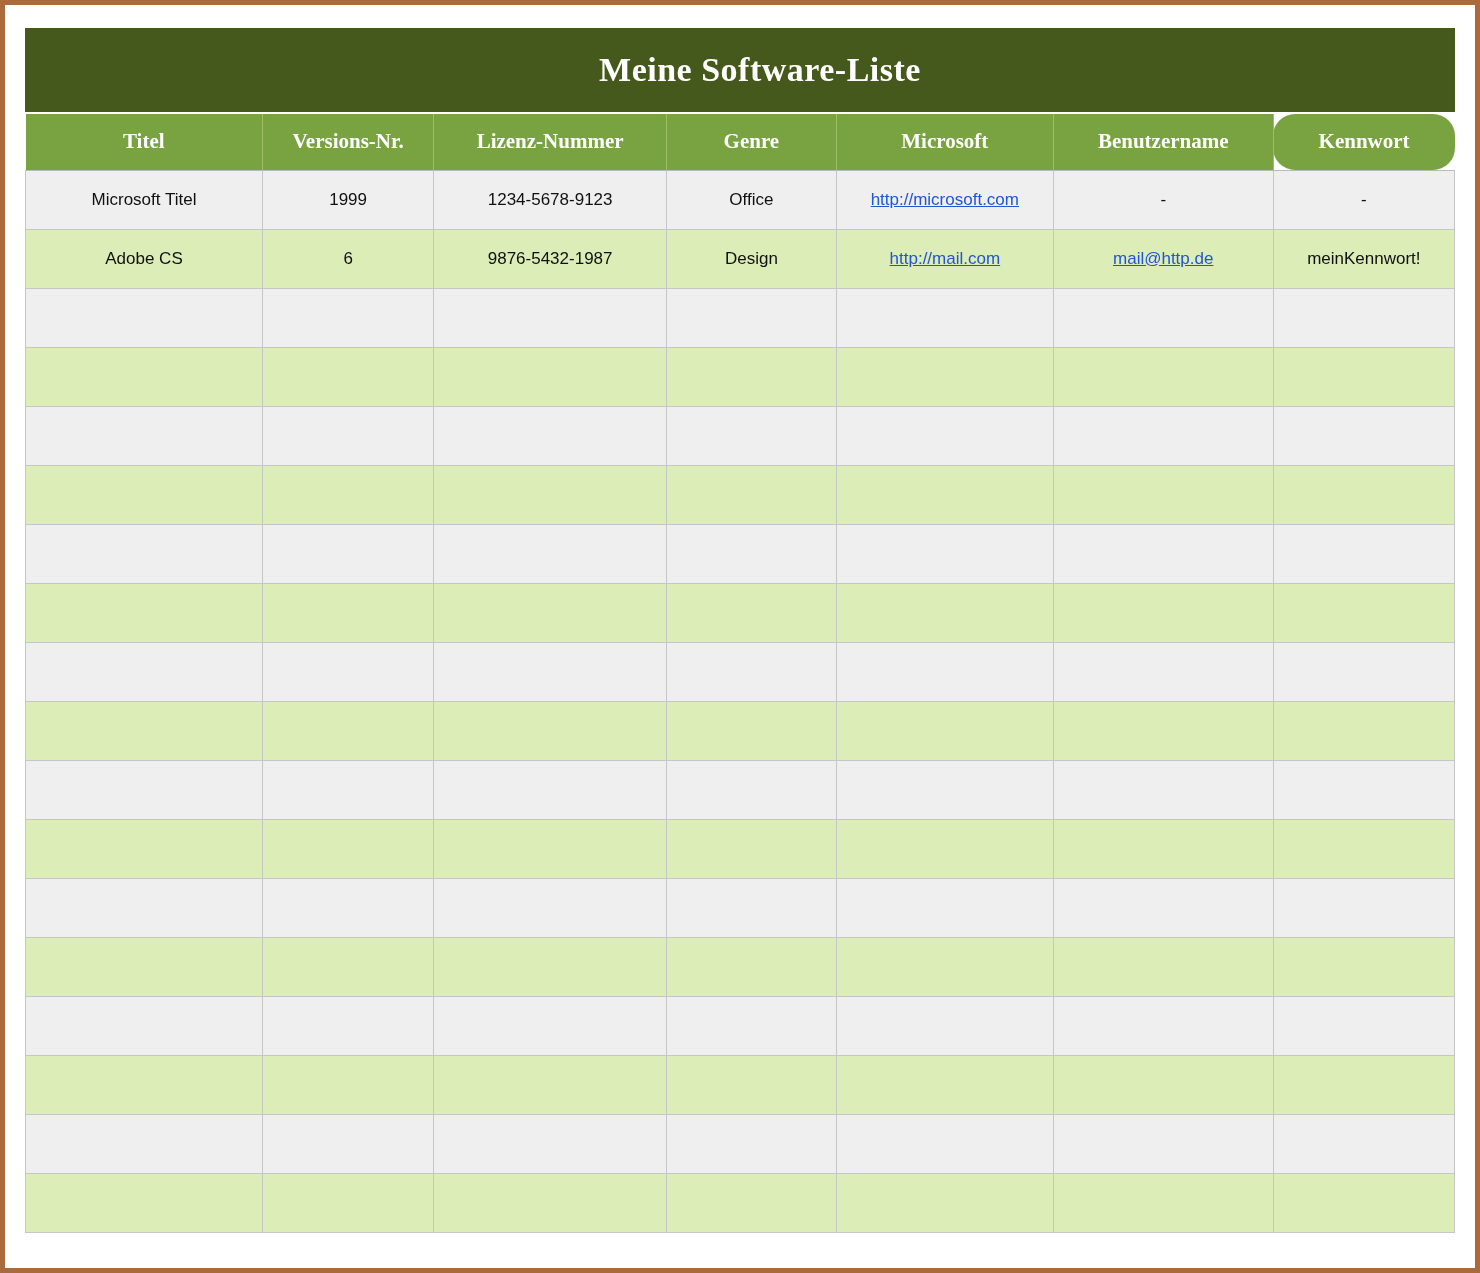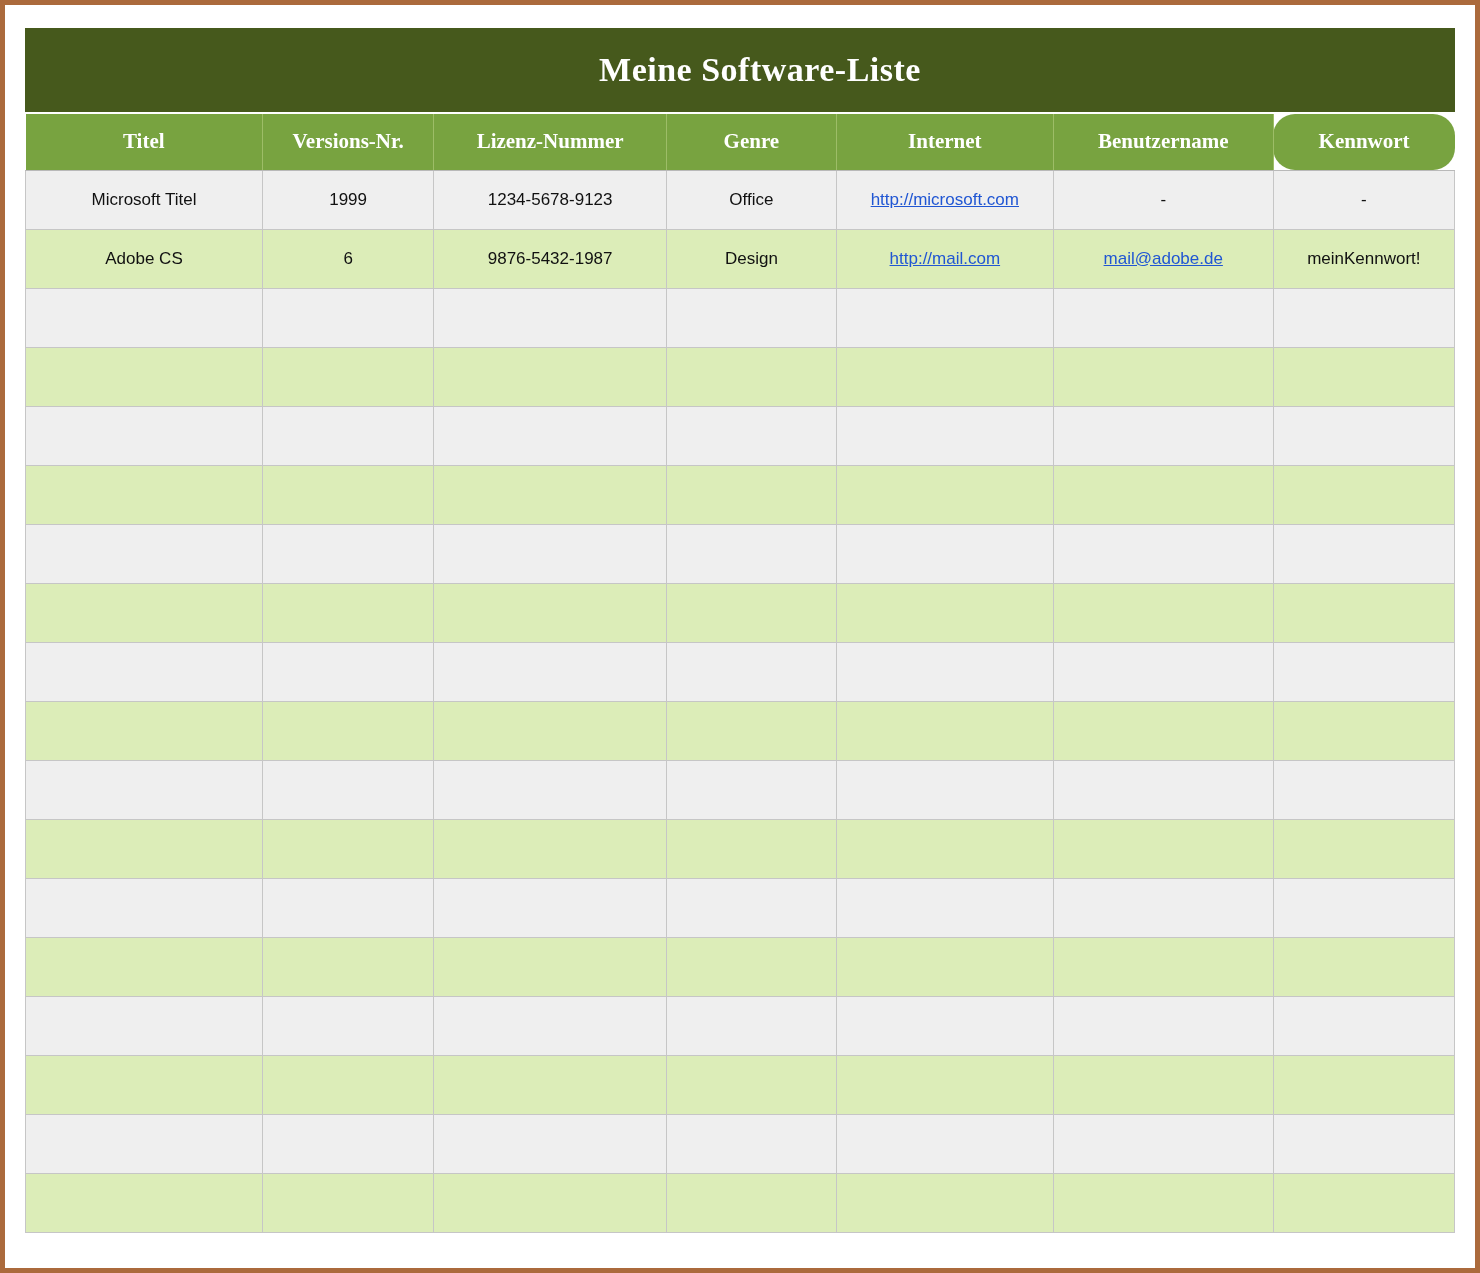--- a/index.html
+++ b/index.html
@@ -88,42 +88,42 @@
           <col style="width: 15.2%;">
           <col style="width: 15.4%;">
           <col style="width: 12.7%;">
         </colgroup>
       <thead>
         <tr id="header-row">
             <th>Titel</th>
             <th>Versions-Nr.</th>
             <th>Lizenz-Nummer</th>
             <th>Genre</th>
-            <th>Internet</th>
+            <th>Microsoft</th>
             <th>Benutzername</th>
             <th>Kennwort</th>
           </tr>
       </thead>
       <tbody id="table-body">
           <tr class="row-gray">
             <td>Microsoft Titel</td>
             <td>1999</td>
             <td>1234-5678-9123</td>
             <td>Office</td>
             <td><a href="#">http://microsoft.com</a></td>
             <td>-</td>
             <td>-</td>
           </tr>
           <tr class="row-green">
             <td>Adobe CS</td>
             <td>6</td>
             <td>9876-5432-1987</td>
             <td>Design</td>
             <td><a href="#">http://mail.com</a></td>
-            <td><a href="#">mail@adobe.de</a></td>
+            <td><a href="#">mail@http.de</a></td>
             <td>meinKennwort!</td>
           </tr>
           <tr class="row-gray">
             <td></td>
             <td></td>
             <td></td>
             <td></td>
             <td></td>
             <td></td>
             <td></td>

